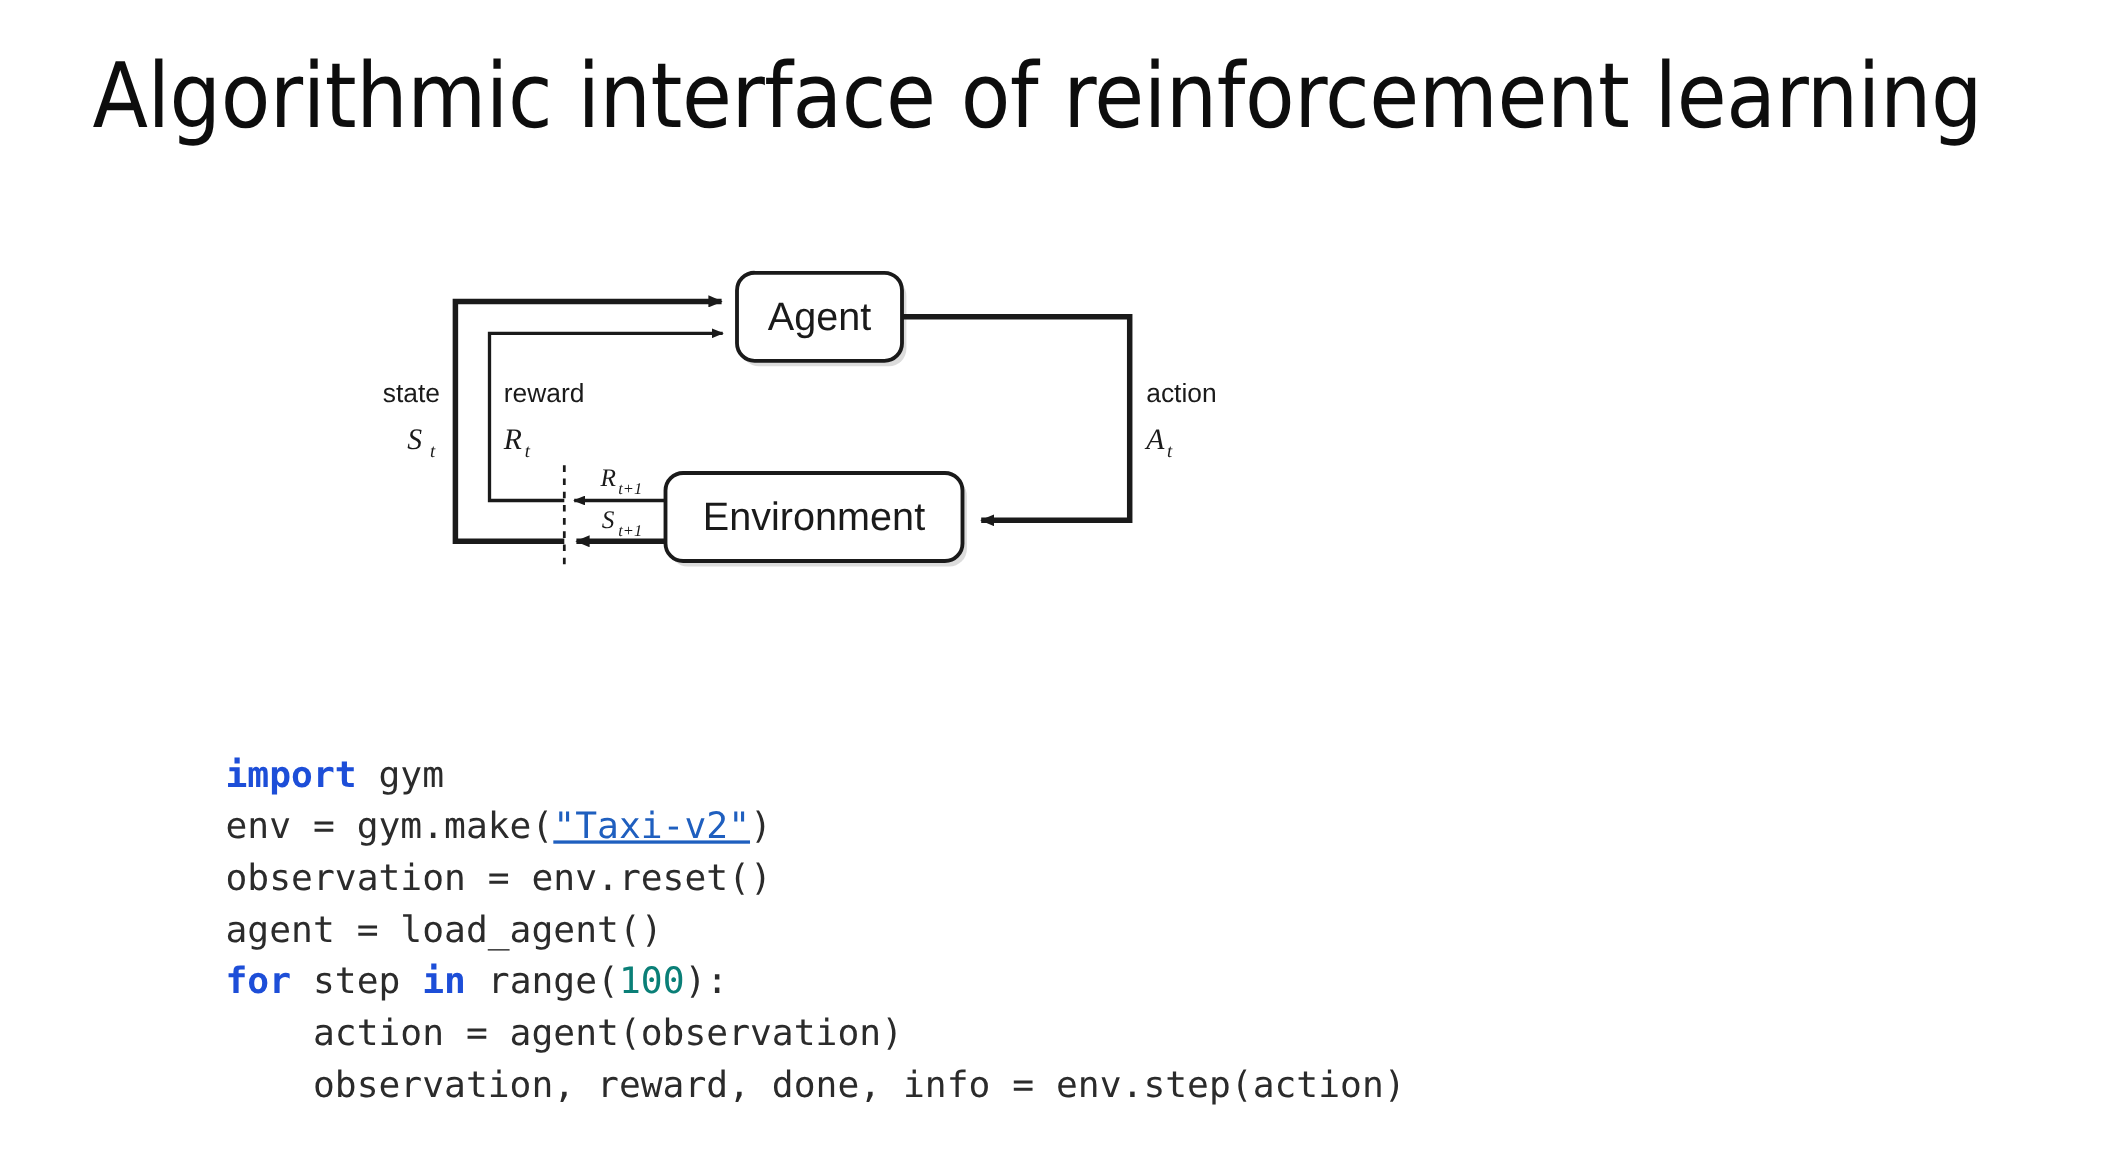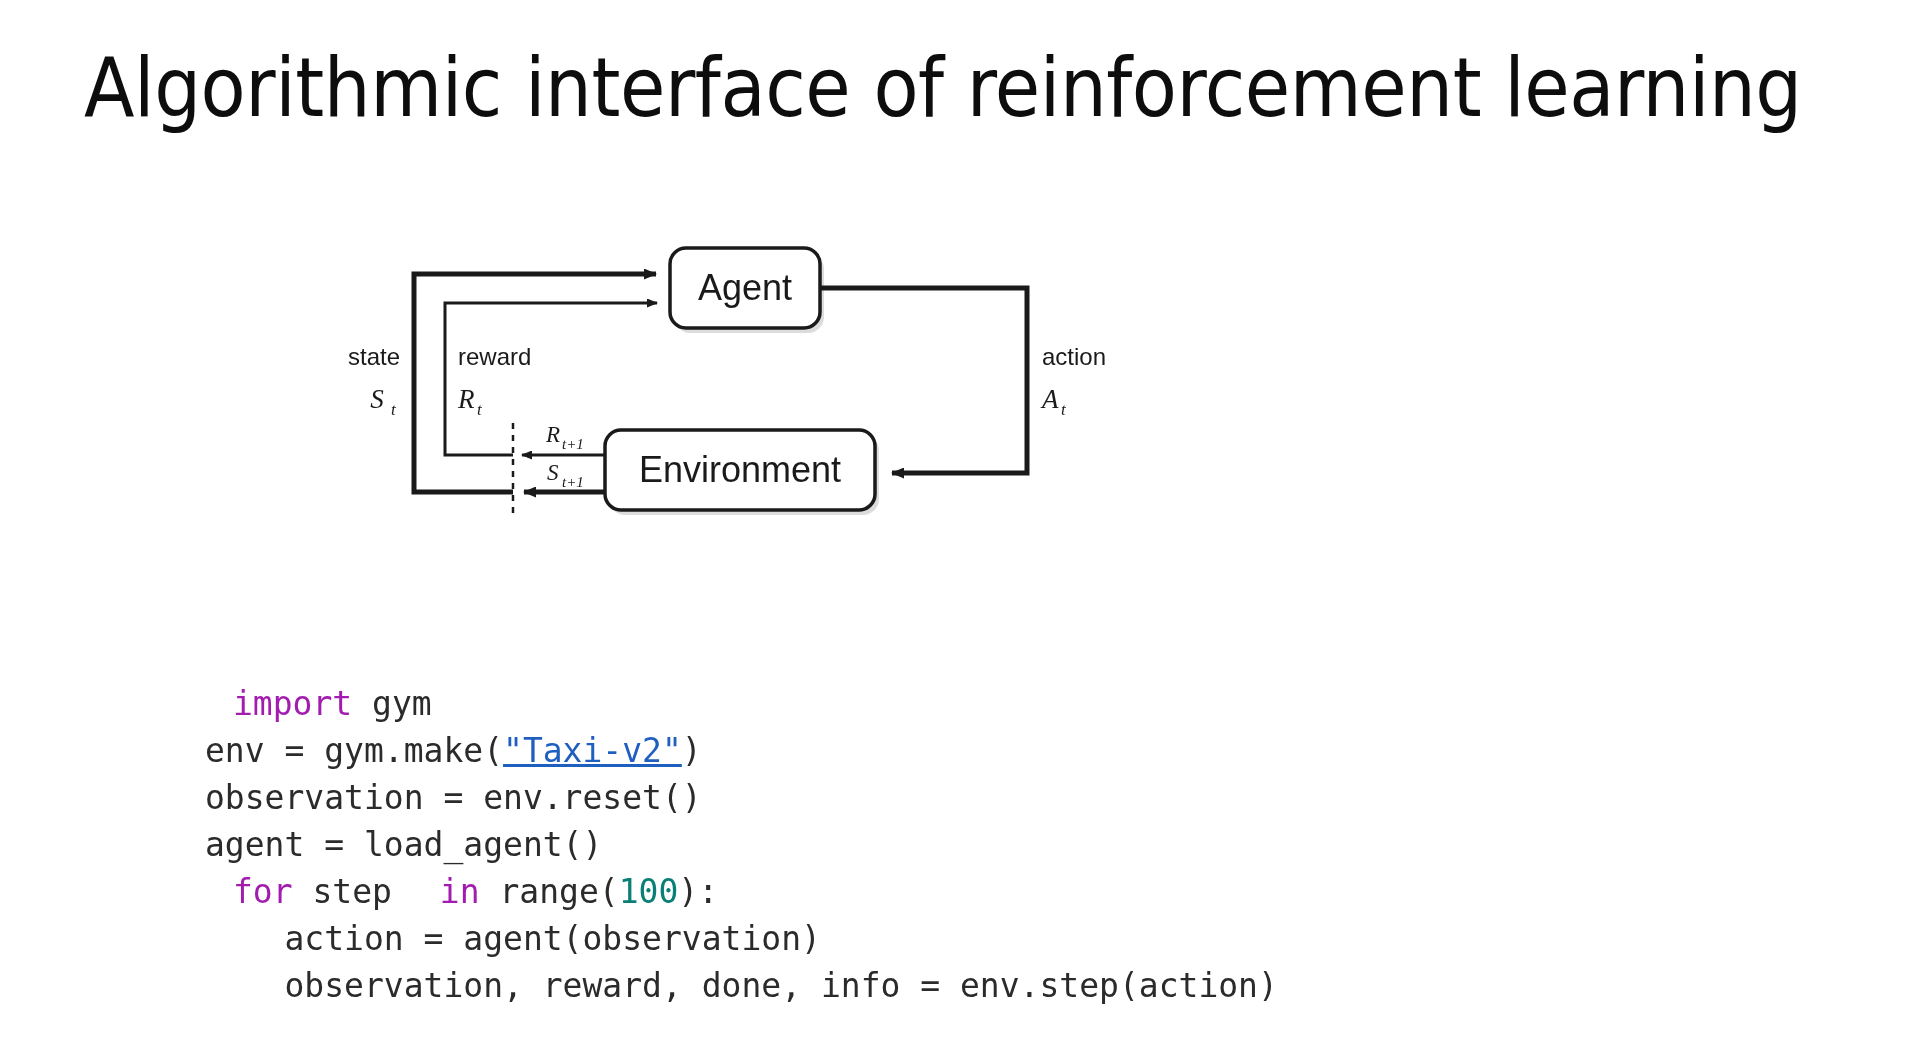--- a/index.html
+++ b/index.html
@@ -92,21 +92,21 @@
     position: absolute;
     left: 205px;
     top: 680px;
     font-family: "DejaVu Sans Mono", "Liberation Mono", monospace;
     font-size: 33px;
     line-height: 47px;
     color: #2b2b2b;
     white-space: pre;
   }
   #code-block .ln { display: block; white-space: pre; }
-  .tok-kw   { font-weight: normal; color: #a21caf; margin-left: 28px; }
+  .tok-kw   { font-weight: bold; color: #1d4ed8; }
   .tok-num  { color: #0a7f77; margin-top: 16px; }
   .tok-link { color: #1f5fbf; text-decoration: underline; }
 </style>
 </head>
 <body>
 
 <div id="slide">
 
   <div id="slide-title">Algorithmic interface of reinforcement learning</div>
 

